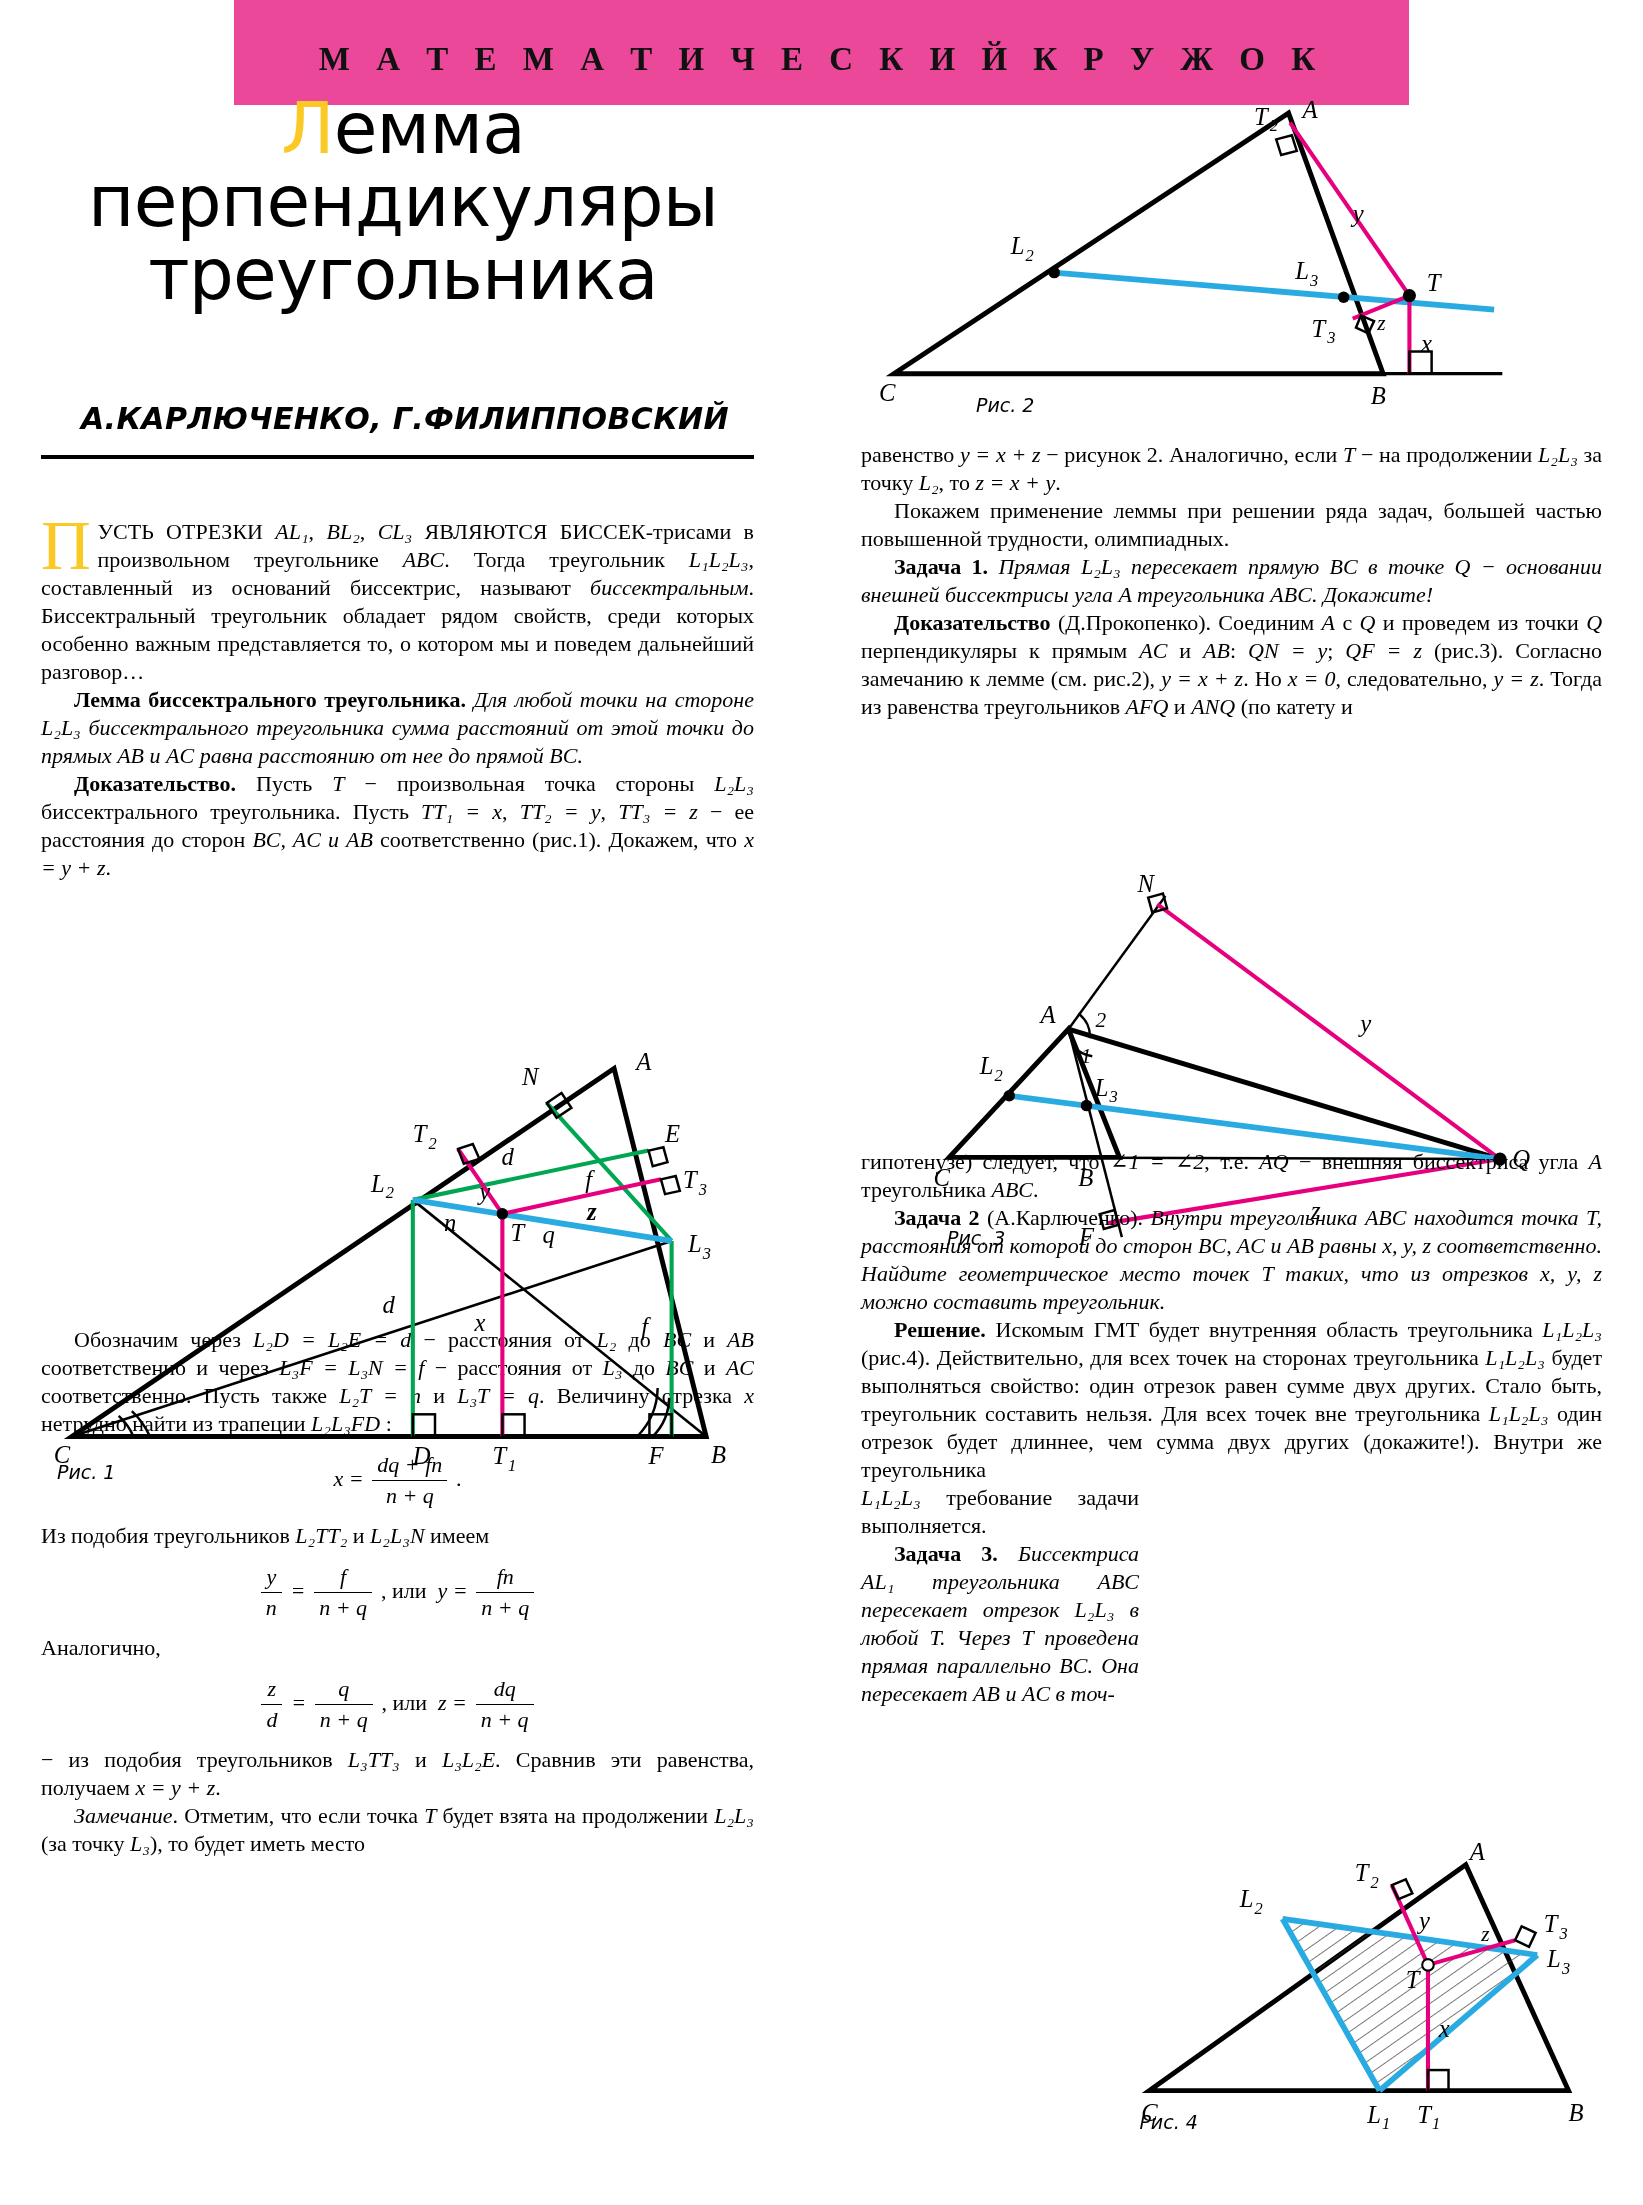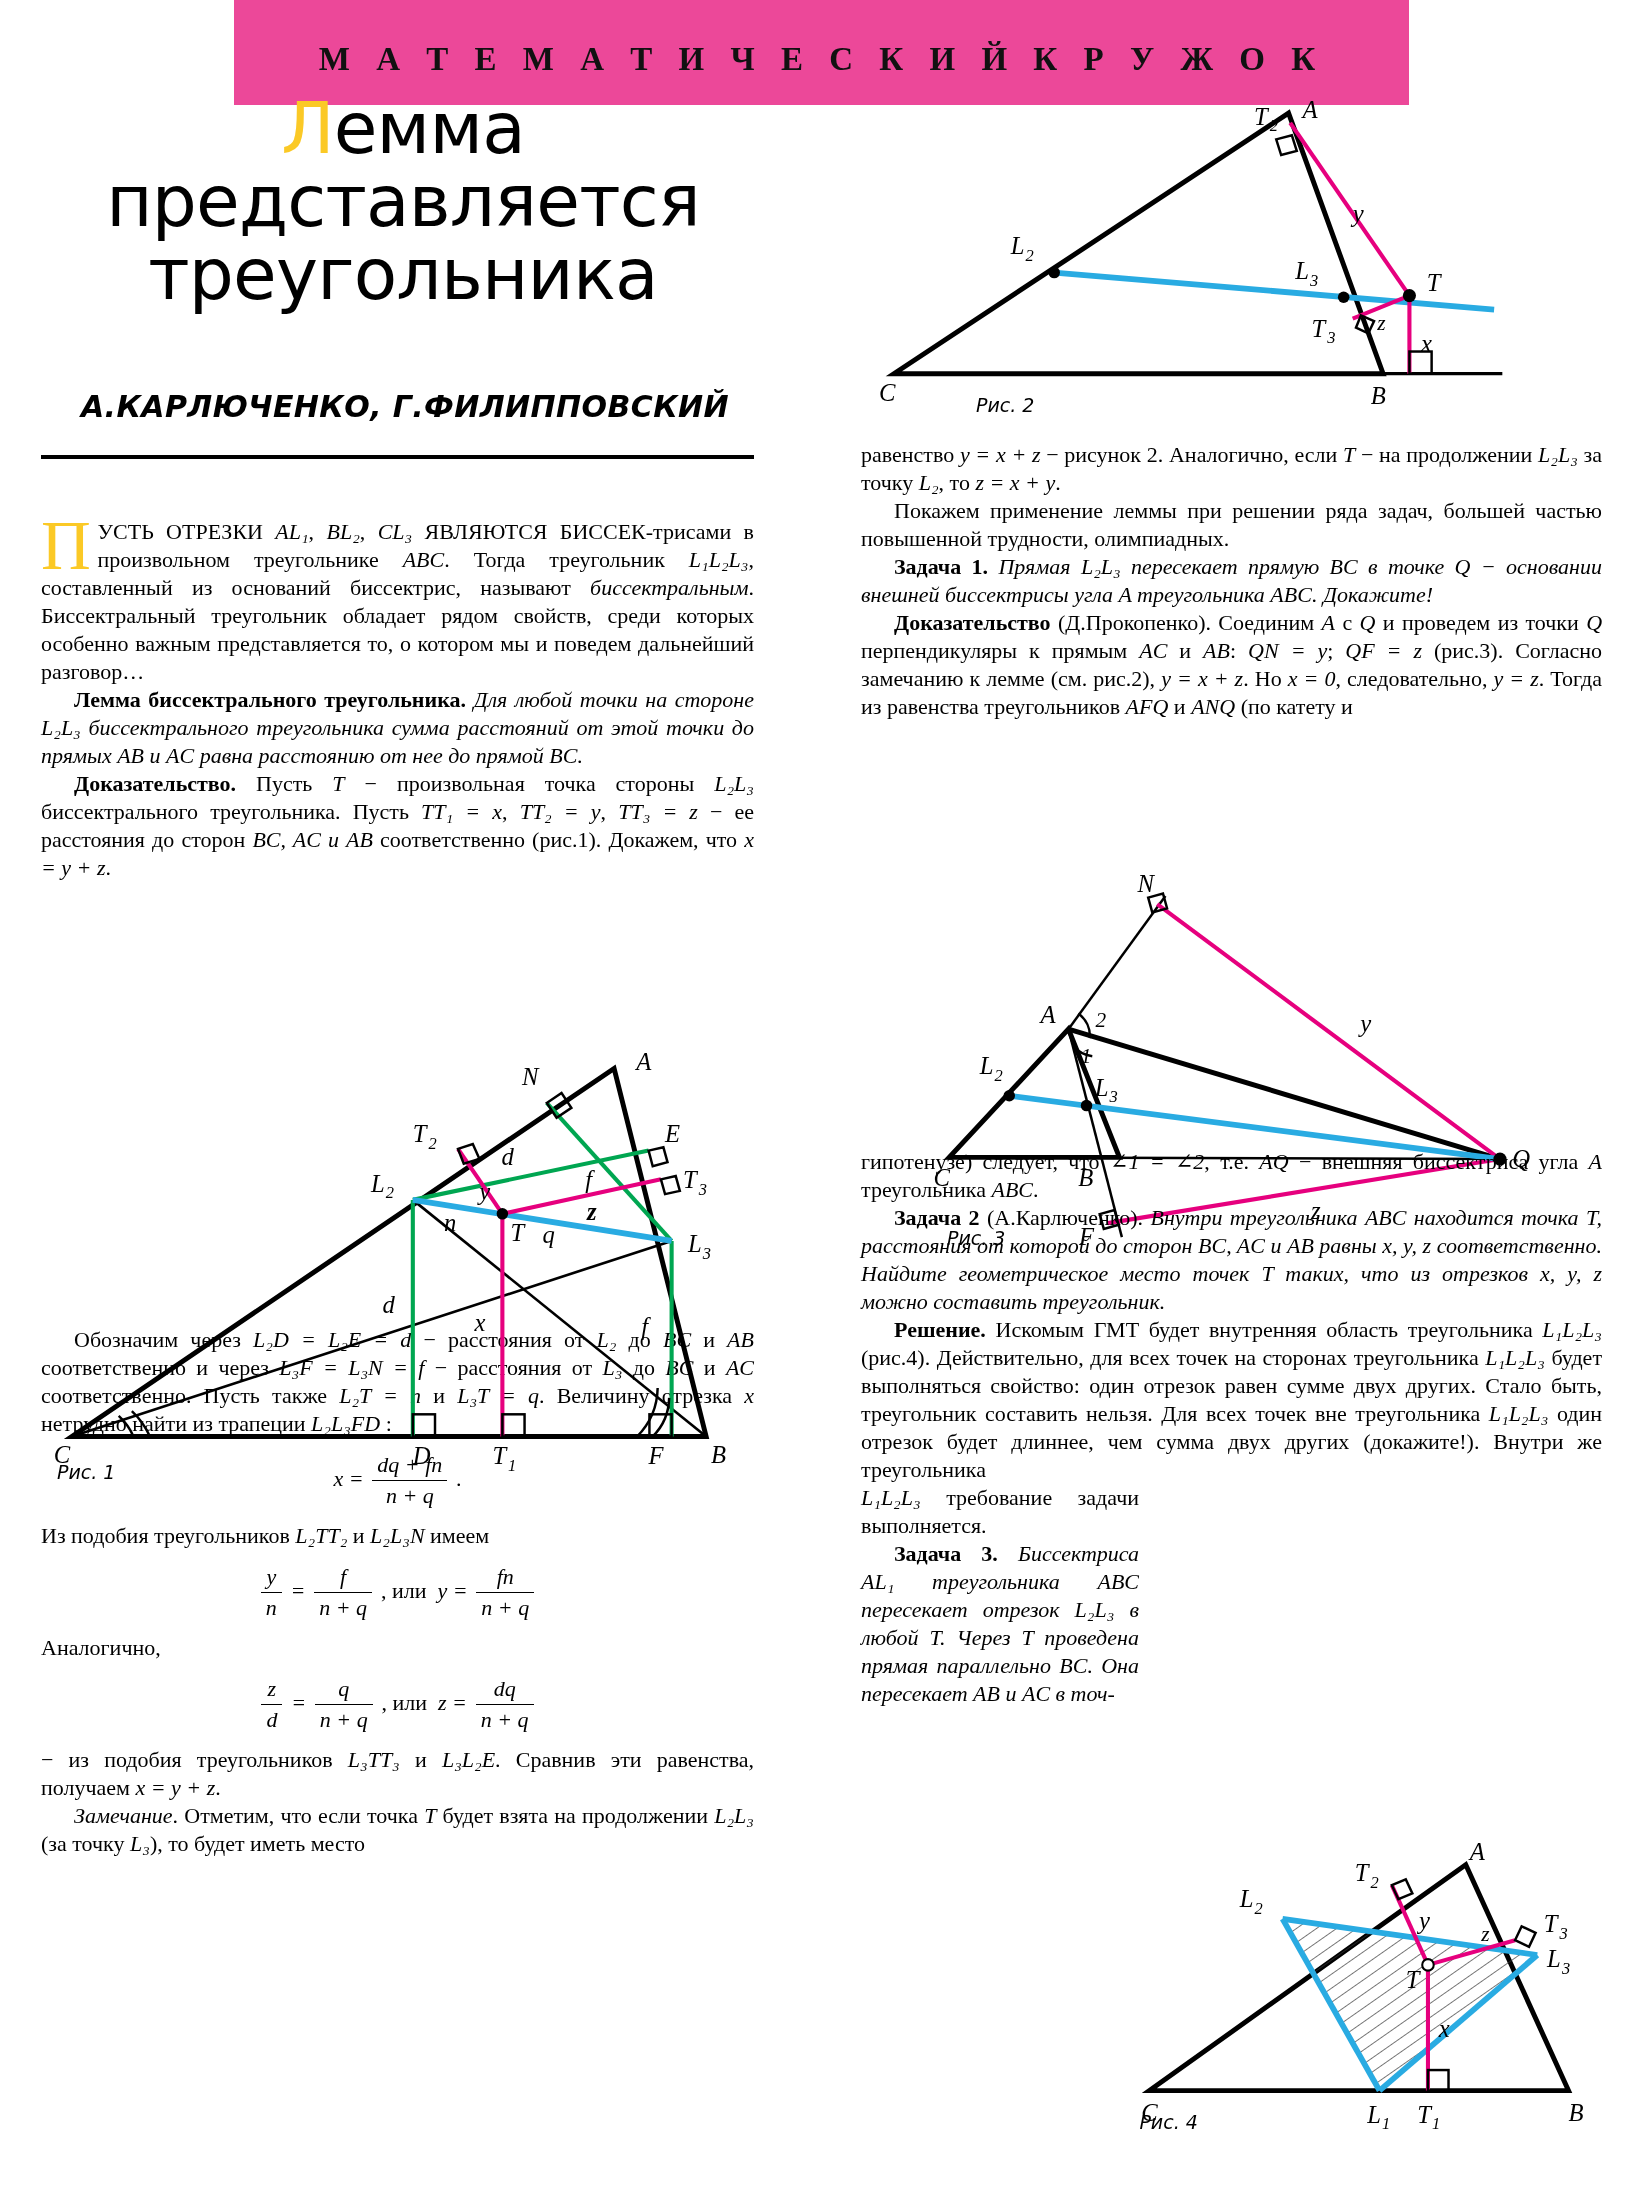--- a/index.html
+++ b/index.html
@@ -43,21 +43,21 @@
     line-height: 1.03;
     font-weight: 400;
     letter-spacing: -0.8px;
     color: #000;
   }
   .main-title .drop { color:#FBC926; }
 
   
   .authors {
     position: absolute;
-    left: 81px; top: 389px;
+    left: 81px; top: 401px;
     width: 666px;
     font-family: "DejaVu Sans", "Liberation Sans", sans-serif;
     font-style: italic;
     font-weight: 700;
     font-size: 30px;
     letter-spacing: 0.4px;
   }
   .authors-rule {
     position: absolute;
     left: 41px; top: 455px;
@@ -112,21 +112,21 @@
 </style>
 </head>
 <body>
 
 <div class="banner">
   <div class="banner-title">М А Т Е М А Т И Ч Е С К И Й   К Р У Ж О К</div>
 </div>
 
 <div class="main-title">
   <span><span class="drop">Л</span><span>емма</span></span><br>
-  <span>представляется</span><br>
+  <span>перпендикуляры</span><br>
   <span>треугольника</span>
 </div>
 
 <div class="authors">А.КАРЛЮЧЕНКО, Г.ФИЛИППОВСКИЙ</div>
 <div class="authors-rule"></div>
 
 <div class="col col-left">
 
   <p class="noind">
     <span class="dropcap">П</span><span>УСТЬ ОТРЕЗКИ </span><span class="mv">AL₁</span>, <span class="mv">BL₂</span>, <span class="mv">CL₃</span><span> ЯВЛЯЮТСЯ БИССЕК-трисами в произвольном треугольнике </span><span class="mv">ABC</span><span>. Тогда треугольник </span><span class="mv">L₁L₂L₃</span><span>, составленный из оснований биссектрис, называют </span><span class="it">биссектральным</span><span>. Биссектральный треугольник обладает рядом свойств, среди которых особенно важным представляется то, о котором мы и поведем дальнейший разговор…</span>

